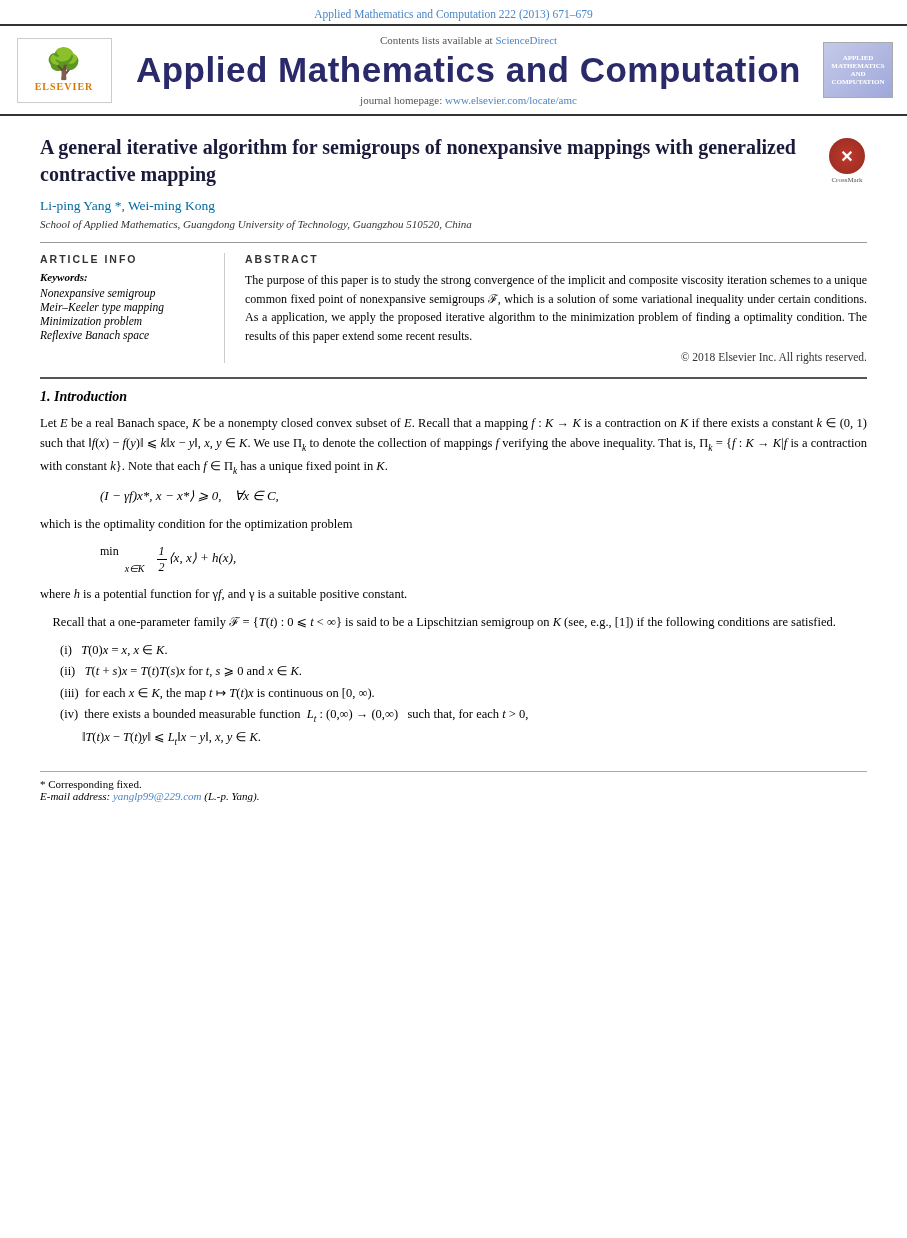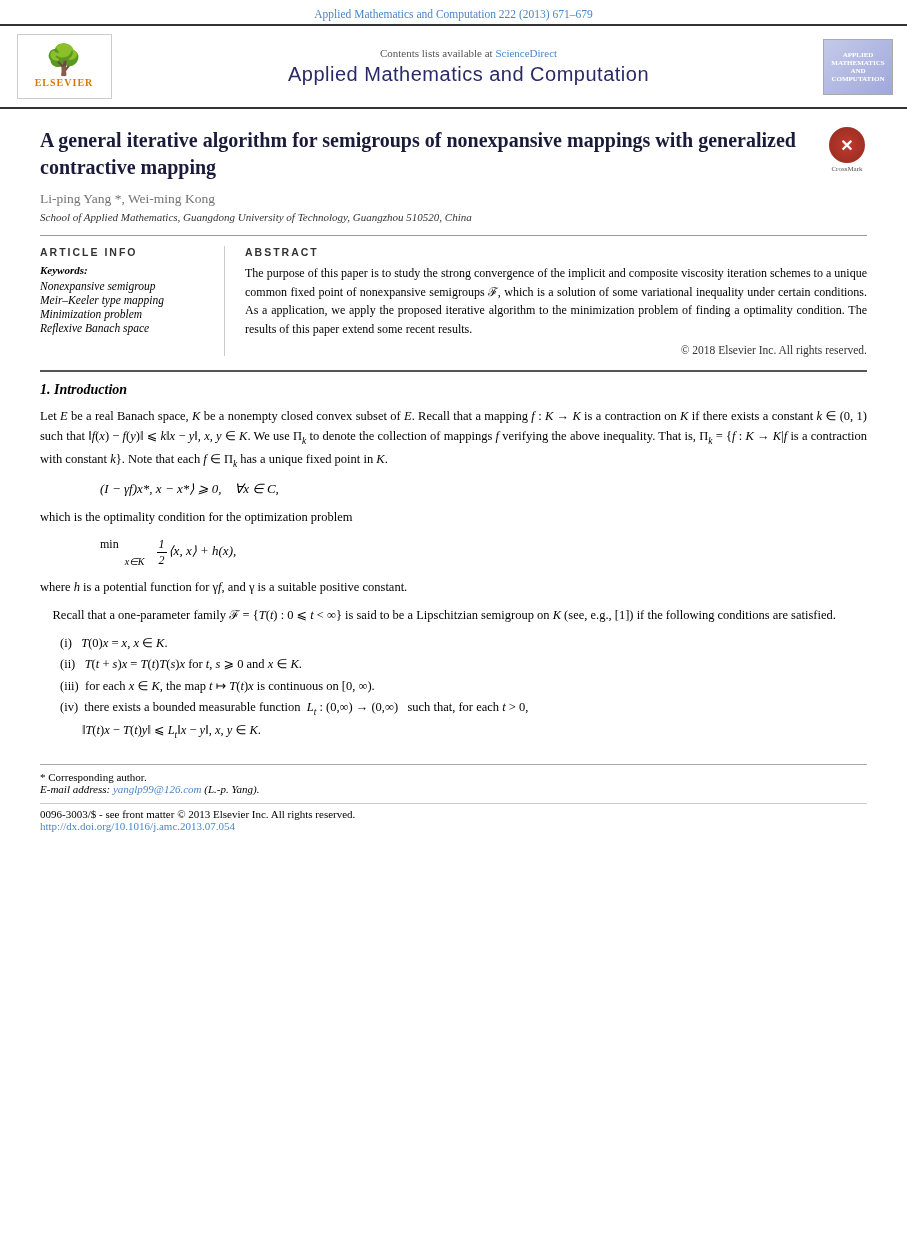--- a/index.html
+++ b/index.html
@@ -65,22 +65,22 @@
       font-size: 11px;
       color: #555;
       margin-bottom: 4px;
     }
 
     .sciencedirect-link {
       color: #4a86c8;
     }
 
     .journal-title {
-      font-size: 20px;
-      font-weight: normal;
+      font-size: 35px;
+      font-weight: bold;
       color: #2a2a6a;
       font-family: Arial, sans-serif;
       letter-spacing: 0.5px;
     }
 
     .journal-homepage {
       font-size: 11px;
       color: #555;
       margin-top: 4px;
     }
@@ -103,21 +103,21 @@
       padding: 2px;
       font-weight: bold;
     }
 
     .article-body {
       padding: 18px 40px 20px 40px;
     }
 
     .article-title-section {
       display: flex;
-      align-items: flex-start;
+      align-items: center;
       margin-bottom: 10px;
     }
 
     .article-title {
       font-size: 20px;
       font-weight: bold;
       color: #1a1a3a;
       line-height: 1.35;
       flex: 1;
     }
@@ -145,21 +145,21 @@
     }
 
     .crossmark-label {
       font-size: 7px;
       color: #555;
       margin-top: 2px;
     }
 
     .authors {
       font-size: 13.5px;
-      color: #737373;
+      color: #0369a1;
       margin-bottom: 4px;
     }
 
     .affiliation {
       font-size: 11px;
       font-style: italic;
       color: #333;
       margin-bottom: 12px;
     }
 
@@ -314,20 +314,24 @@
       <div class="logo-elsevier">ELSEVIER</div>
     </div>
   </div>
 
   <div class="journal-center">
     <div class="sciencedirect-line">
       <span>Contents lists available at</span>
       <span class="sciencedirect-link" style="cursor:pointer;">ScienceDirect</span>
     </div>
     <div class="journal-title">Applied Mathematics and Computation</div>
+    <div class="journal-homepage">
+      <span>journal homepage:</span>
+      <span style="color:#4a86c8;">www.elsevier.com/locate/amc</span>
+    </div>
   </div>
 
   <div class="journal-thumb">
     <div class="journal-thumb-text">APPLIED<br>MATHEMATICS<br>AND<br>COMPUTATION</div>
   </div>
 </div>
 
 <div class="article-body">
 
   <div class="article-title-section">
@@ -407,26 +411,22 @@
   <ul class="conditions-list">
     <li>(i)&nbsp;&nbsp; <em>T</em>(0)<em>x</em> = <em>x</em>, <em>x</em> ∈ <em>K</em>.</li>
     <li>(ii)&nbsp;&nbsp; <em>T</em>(<em>t</em> + <em>s</em>)<em>x</em> = <em>T</em>(<em>t</em>)<em>T</em>(<em>s</em>)<em>x</em> for <em>t</em>, <em>s</em> ⩾ 0 and <em>x</em> ∈ <em>K</em>.</li>
     <li>(iii)&nbsp; for each <em>x</em> ∈ <em>K</em>, the map <em>t</em> ↦ <em>T</em>(<em>t</em>)<em>x</em> is continuous on [0, ∞).</li>
     <li>(iv)&nbsp; there exists a bounded measurable function &nbsp;<em>L<sub>t</sub></em> : (0,∞) → (0,∞)&nbsp;&nbsp; such that, for each <em>t</em> &gt; 0,<br>
       &nbsp;&nbsp;&nbsp;&nbsp;&nbsp;&nbsp;&nbsp;‖<em>T</em>(<em>t</em>)<em>x</em> − <em>T</em>(<em>t</em>)<em>y</em>‖ ⩽ <em>L<sub>t</sub></em>‖<em>x</em> − <em>y</em>‖, <em>x</em>, <em>y</em> ∈ <em>K</em>.
     </li>
   </ul>
 
   <div class="footnote-area">
-    <div>* Corresponding author.</div>
+    <div>* Corresponding fixed.</div>
     <div>
       <em><span>E-mail address:</span>
-      <span class="email-link" style="cursor:pointer;">yanglp99@126.com</span>
+      <span class="email-link" style="cursor:pointer;">yanglp99@229.com</span>
       <span>(L.-p. Yang).</span></em>
     </div>
   </div>
 
-  <div class="doi-area">
-    <div>0096-3003/$ - see front matter © 2013 Elsevier Inc. All rights reserved.</div>
-    <div class="doi-link" style="cursor:pointer;">http://dx.doi.org/10.1016/j.amc.2013.07.054</div>
-  </div>
 
 </div>
 
 </body></html>

